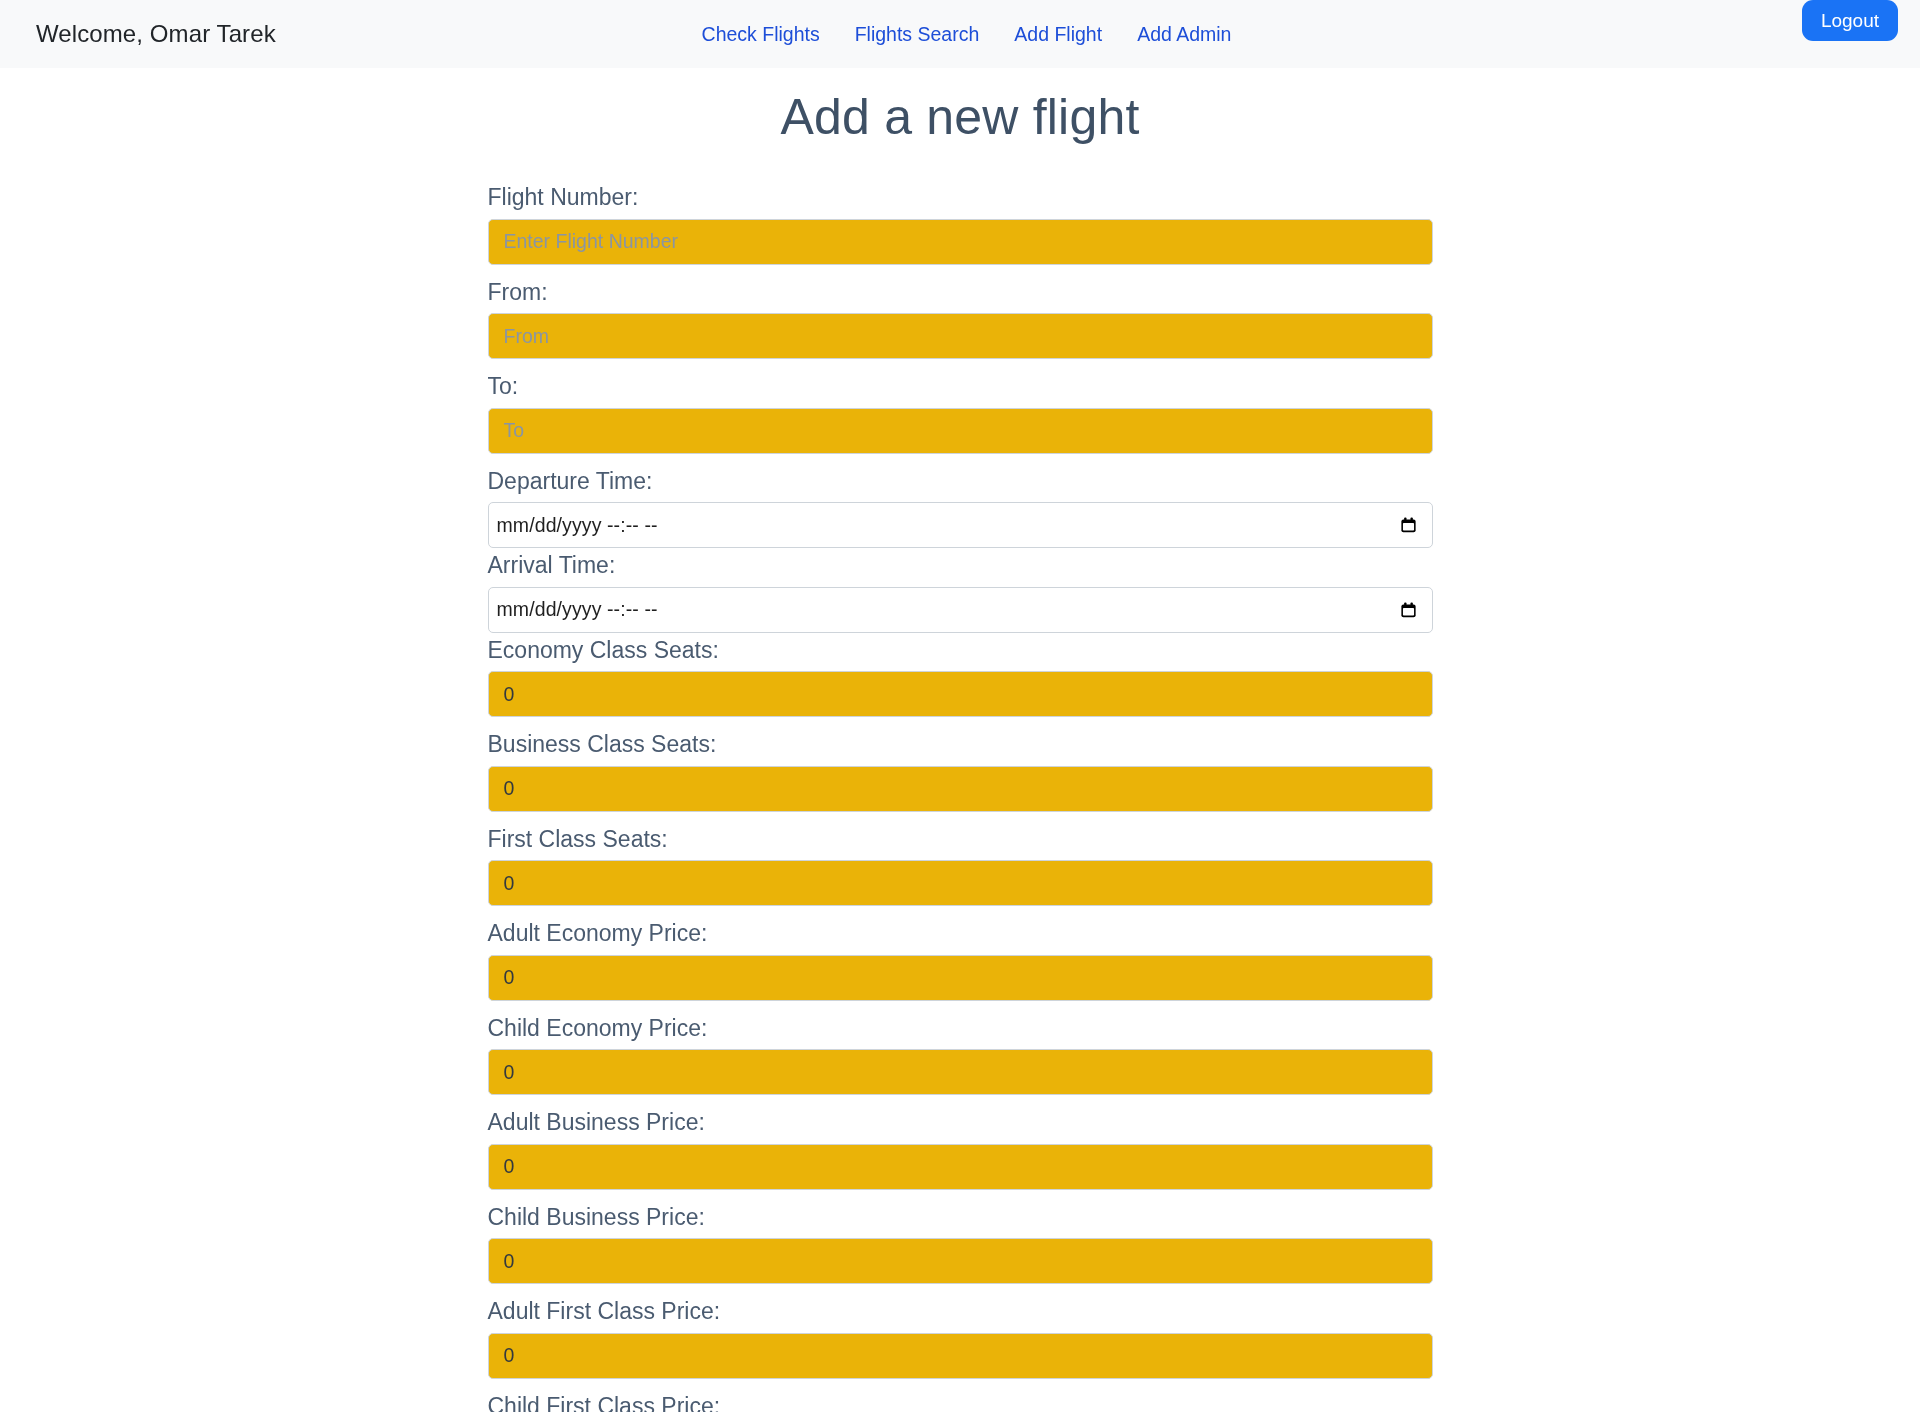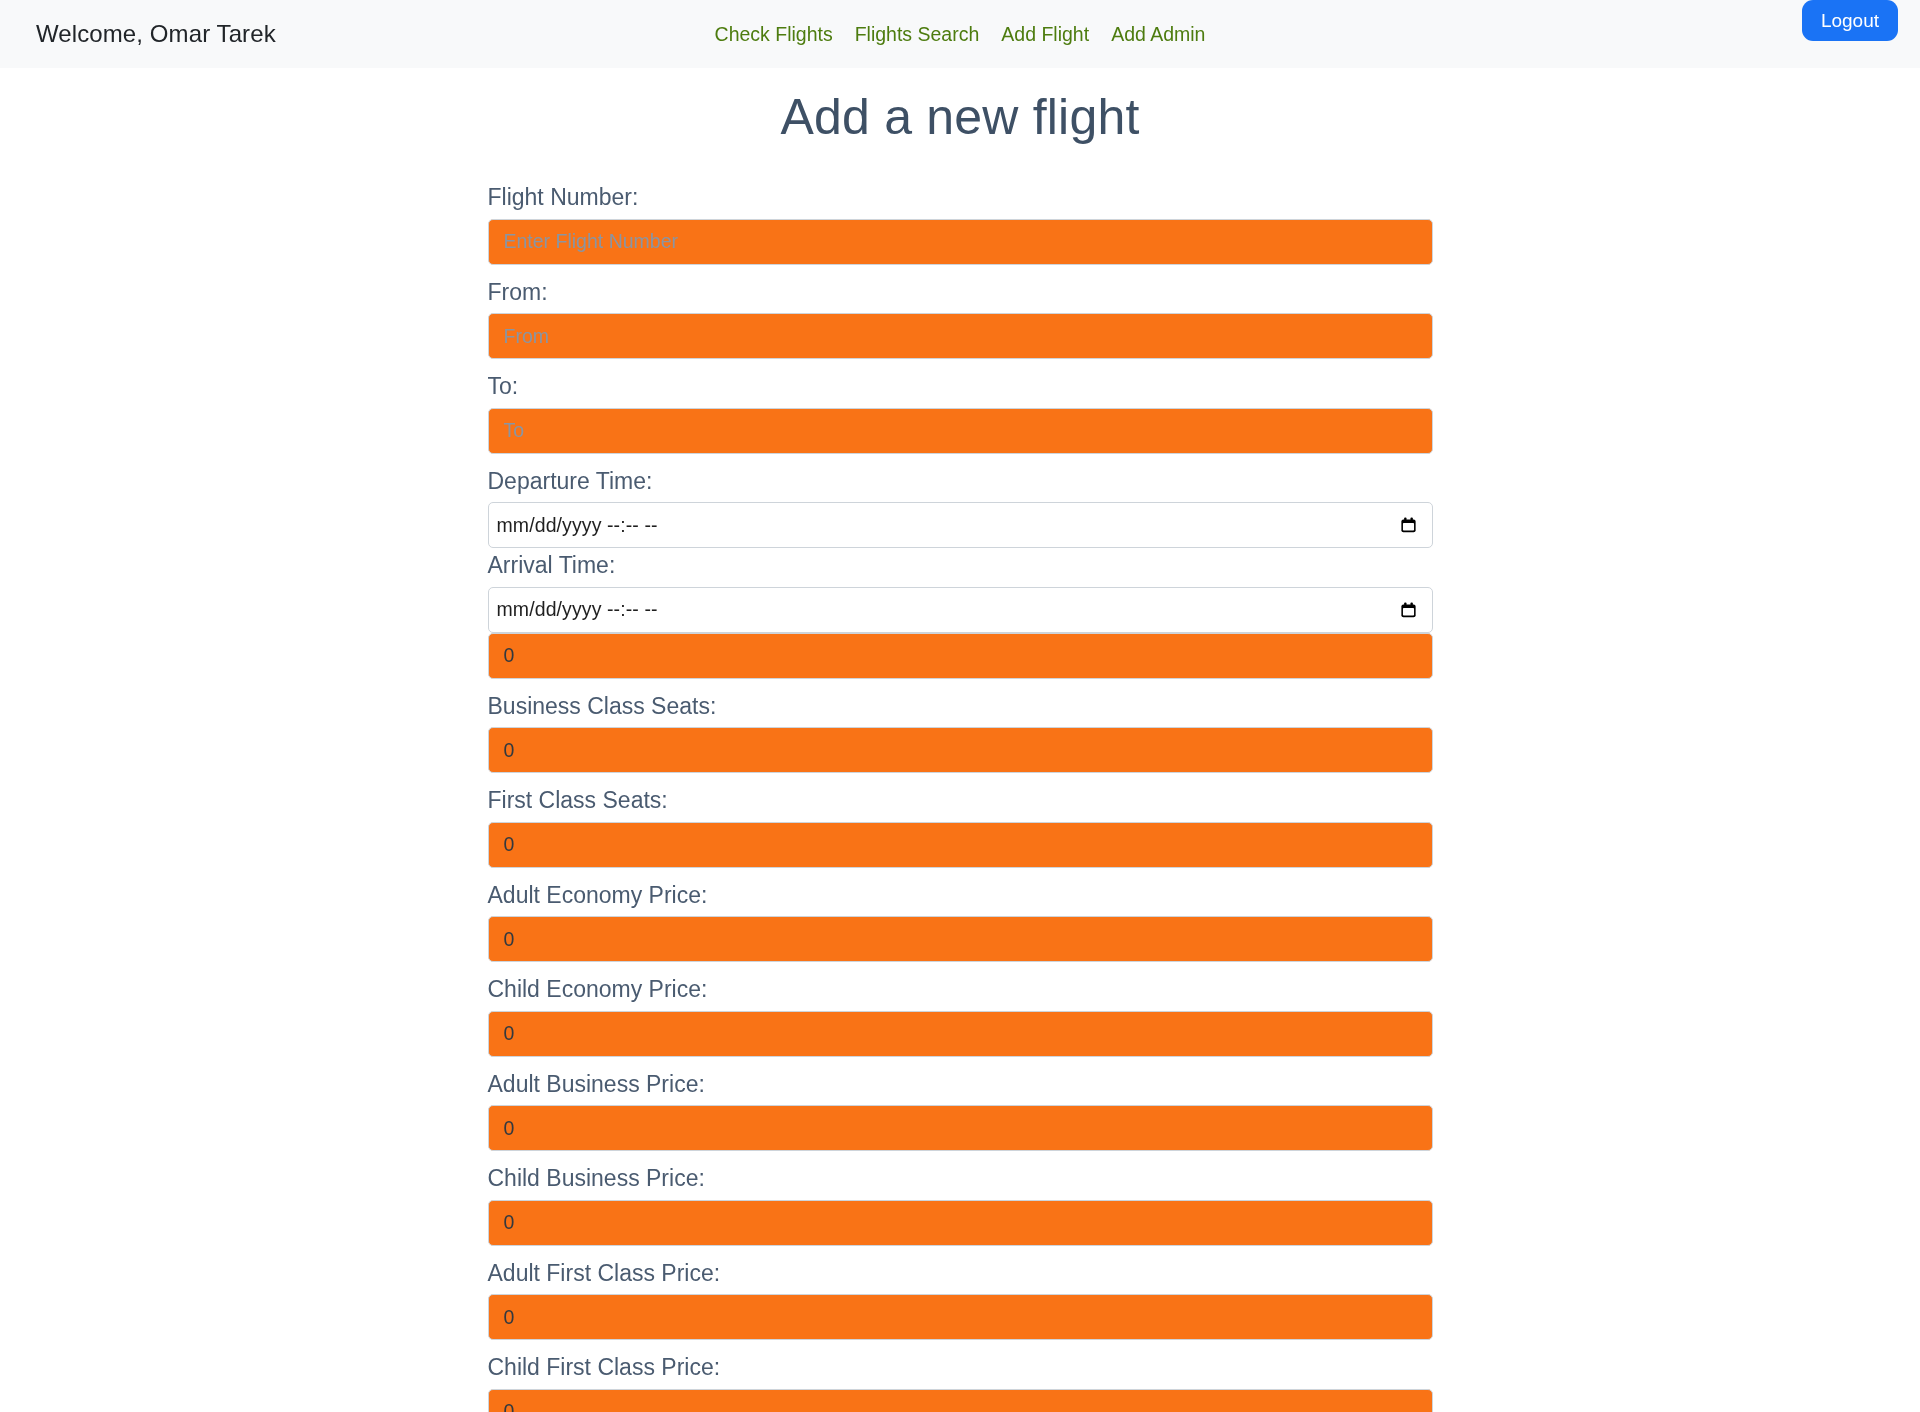--- a/index.html
+++ b/index.html
@@ -39,24 +39,25 @@
     top: 0;
     height: 68px;
     display: flex;
     align-items: center;
     justify-content: center;
     gap: 22px;
     pointer-events: none;
   }
   .nav-links a {
     pointer-events: auto;
-    color: #4d7c0f;
+    color: #1d4ed8;
     font-size: 19.5px;
     text-decoration: none;
     white-space: nowrap;
+    margin-left: 13px;
   }
 
   .logout-btn {
     position: absolute;
     right: 22px;
     top: 0;
     background: #1a73f5;
     color: #ffffff;
     border: none;
     border-radius: 11px;
@@ -92,21 +93,21 @@
     margin: 0 0 4px 0;
   }
   .field-input {
     display: block;
     width: 100%;
     height: 46px;
     padding: 6px 15px;
     font-family: "Liberation Sans", sans-serif;
     font-size: 19.5px;
     color: #33393f;
-    background: #f97316;
+    background: #eab308;
     border: 1px solid #ced4da;
     border-radius: 5px;
     outline: none;
     margin-bottom: 10px;
   }
   .field-input::placeholder {
     color: #8a95a3;
     opacity: 1;
   }
 
@@ -191,20 +192,21 @@
           <span class="dt-text">mm/dd/yyyy --:-- --</span>
           <span class="dt-picker"><svg width="19" height="19" viewBox="0 0 24 24" aria-hidden="true">
               <rect x="3" y="5" width="18" height="16" rx="2.5" fill="#000"></rect>
               <rect x="5" y="9.5" width="14" height="9.5" rx="1" fill="#fff"></rect>
               <rect x="6.5" y="2.5" width="3" height="4" rx="1.2" fill="#000"></rect>
               <rect x="14.5" y="2.5" width="3" height="4" rx="1.2" fill="#000"></rect>
             </svg></span>
         </div>
       </div>
       <div class="field">
+        <label class="field-label">Economy Class Seats:</label>
         <input type="text" class="field-input" placeholder="" value="0" style="">
       </div>
       <div class="field">
         <label class="field-label">Business Class Seats:</label>
         <input type="text" class="field-input" placeholder="" value="0" style="">
       </div>
       <div class="field">
         <label class="field-label">First Class Seats:</label>
         <input type="text" class="field-input" placeholder="" value="0" style="">
       </div>

